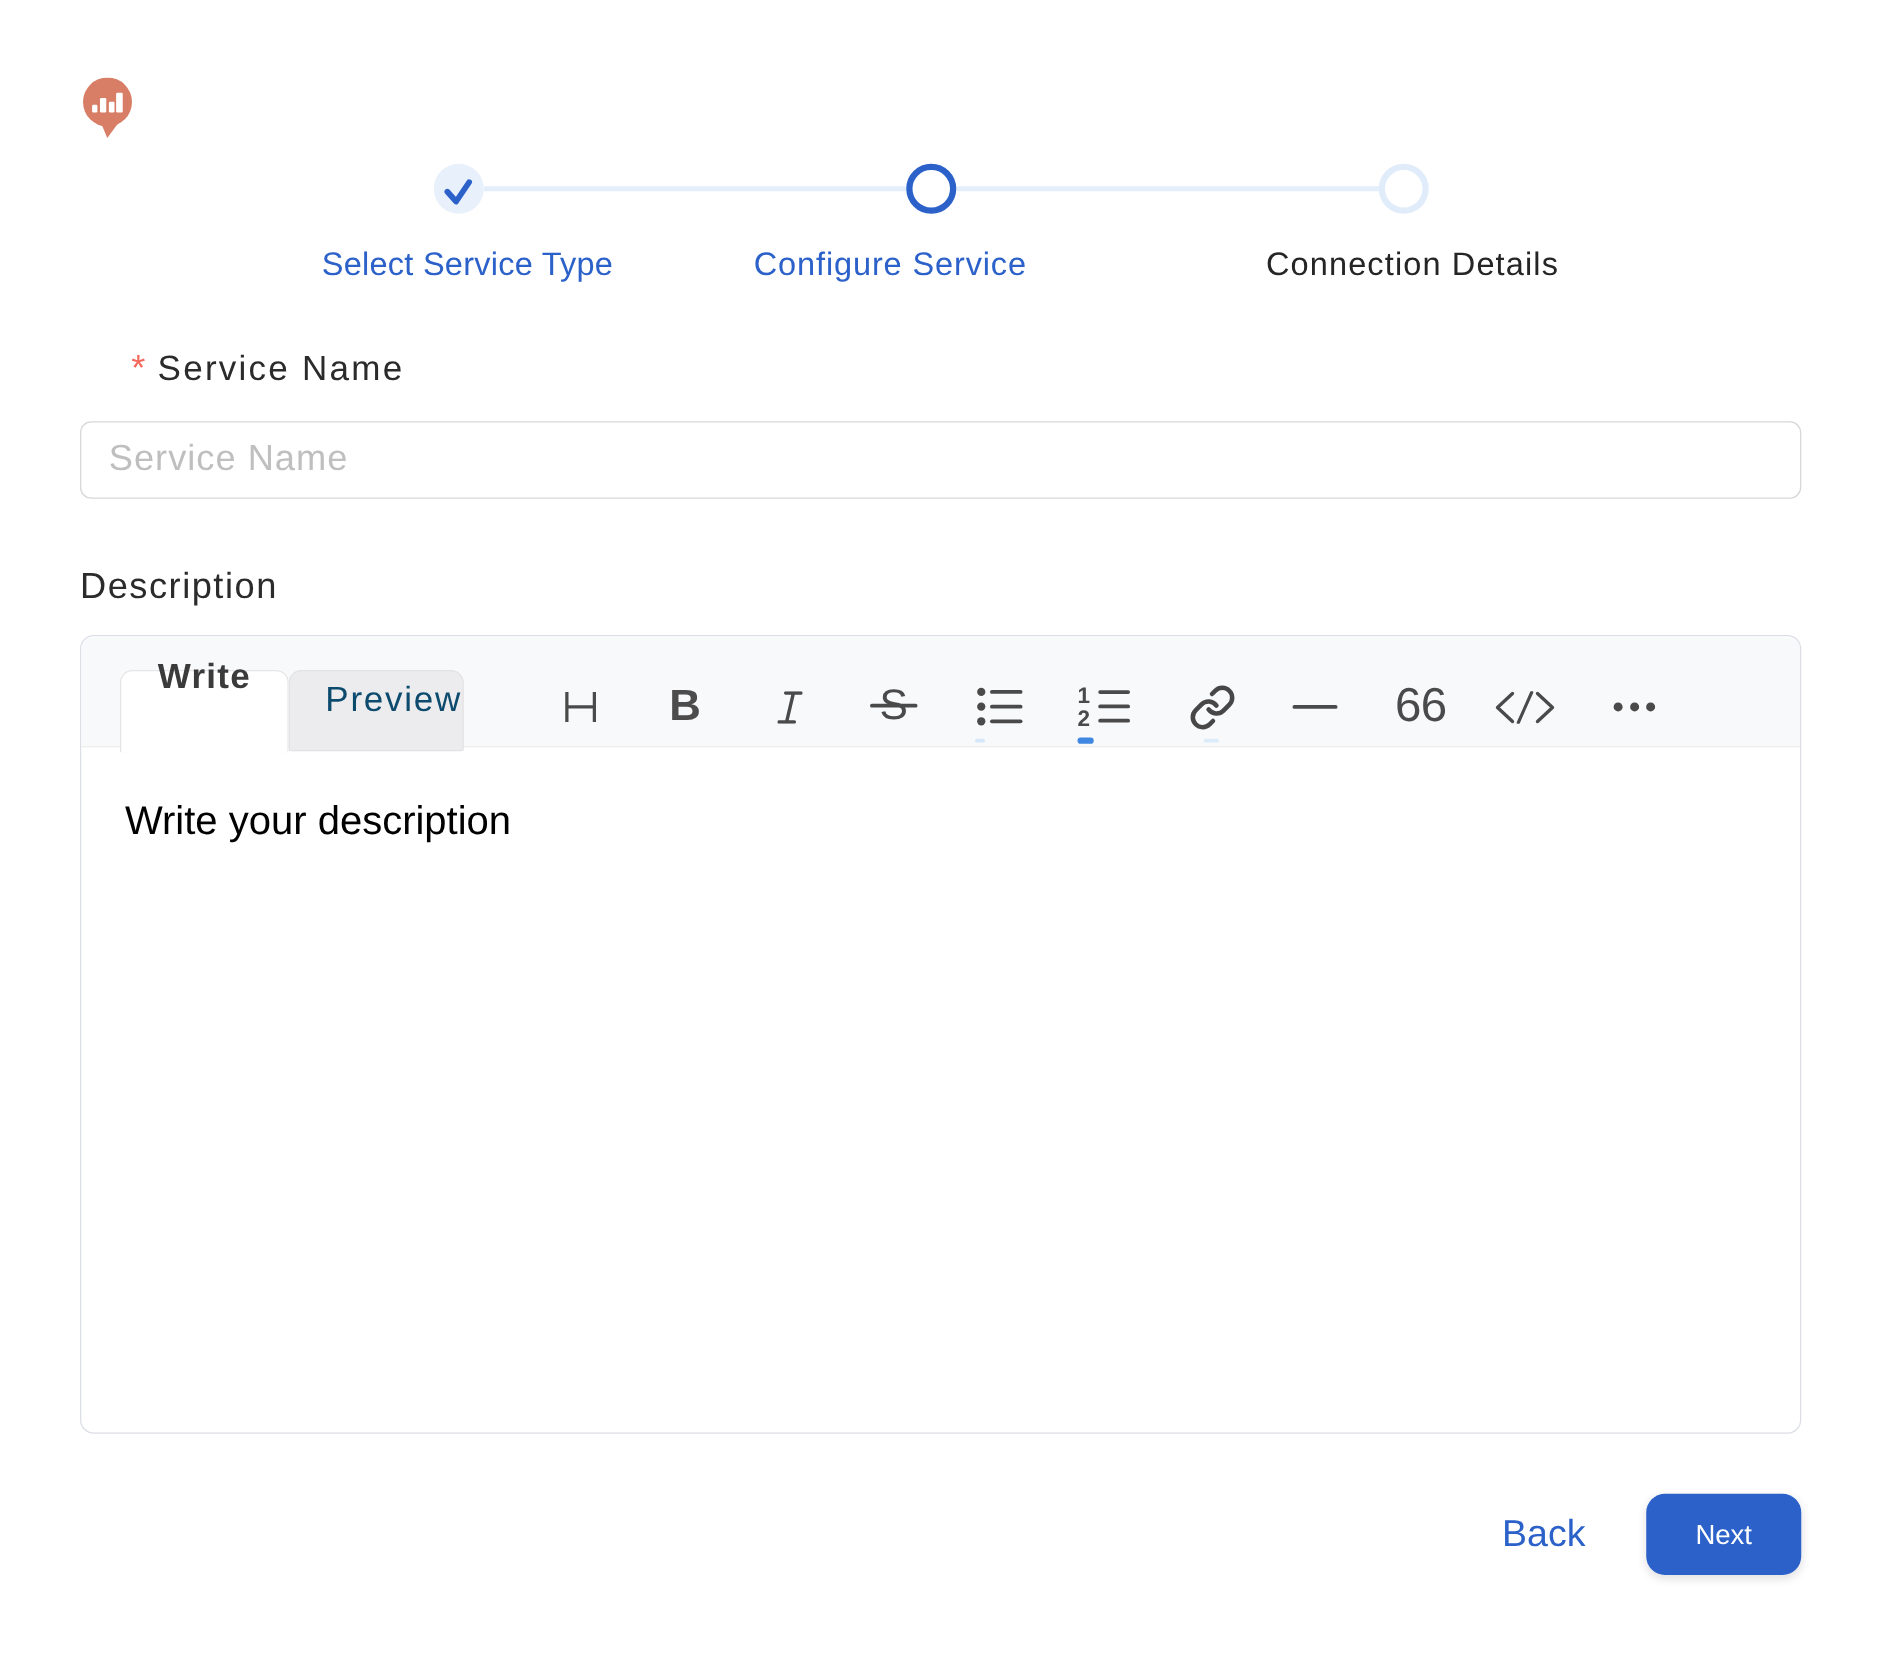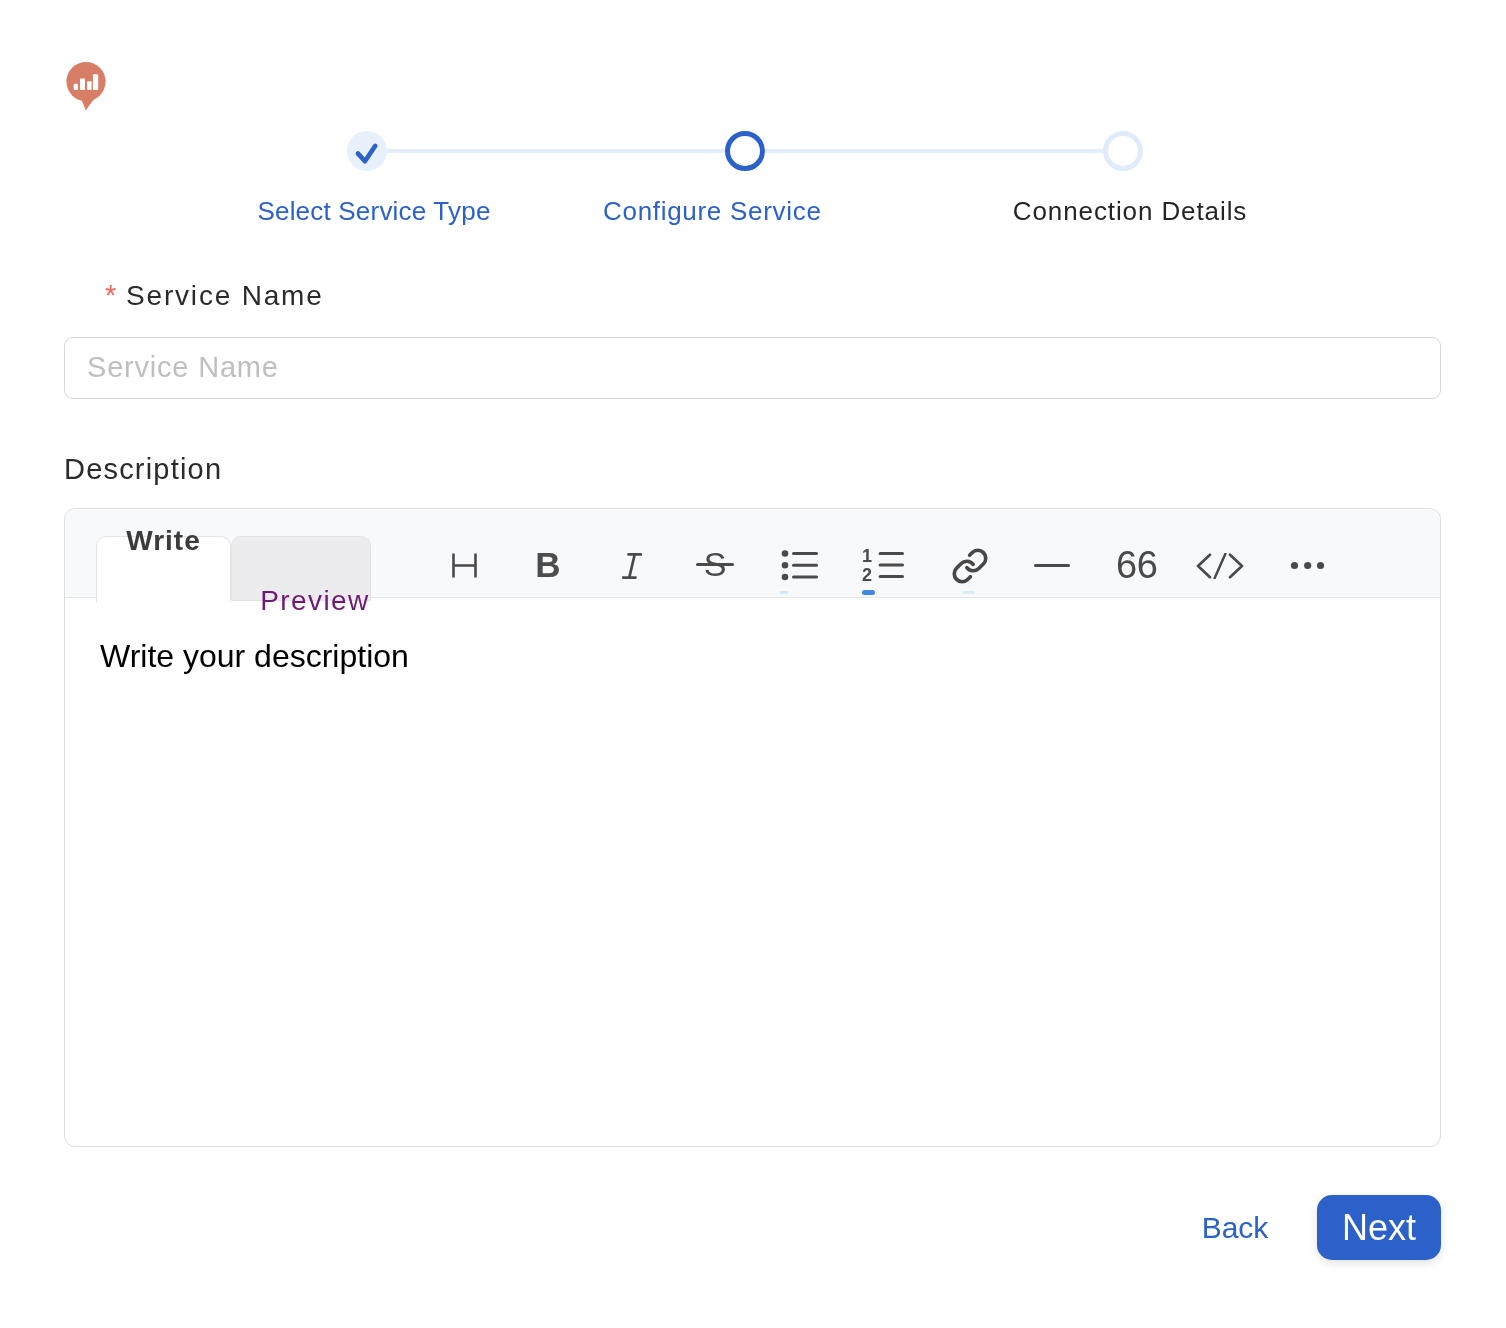--- a/index.html
+++ b/index.html
@@ -44,21 +44,21 @@
 
   <div class="abs" style="left:64px; top:453px; font-size:29px; color:#2b2b2b; letter-spacing:1.2px;">Description</div>
 
   <div class="abs" style="left:63.5px; top:508px; width:1377.5px; height:639px; border:1.5px solid #dcdee6; border-radius:11px; background:#ffffff;"></div>
 
   <div class="abs" style="left:65px; top:509.5px; width:1374.5px; height:88.5px; background:#f8f9fb; border-bottom:1.5px solid #e7e7e7; border-radius:9px 9px 0 0;"></div>
 
   <div class="abs" style="left:96px; top:536px; width:135px; height:66px; background:#ffffff; border:1.5px solid #e5e5e5; border-bottom:none; border-radius:10px 10px 0 0; z-index:2;"></div>
   <div class="abs" style="left:96px; top:508px; width:135px; height:66px; display:flex; align-items:center; justify-content:center; font-size:28px; font-weight:600; color:#3b3b3b; letter-spacing:1px; z-index:3;">Write</div>
   <div class="abs" style="left:231px; top:536px; width:140px; height:65px; background:#ececee; border:1.5px solid #e2e2e4; border-radius:10px 10px 2px 2px; z-index:1;"></div>
-  <div class="abs" style="left:231px; top:568px; width:168px; height:65px; display:flex; align-items:center; justify-content:center; font-size:28px; font-weight:500; color:#701a75; letter-spacing:1.4px; z-index:3;">Preview</div>
+  <div class="abs" style="left:231px; top:527px; width:168px; height:65px; display:flex; align-items:center; justify-content:center; font-size:28px; font-weight:500; color:#0c4a6e; letter-spacing:1.4px; z-index:3;">Preview</div>
 
   <svg class="abs" style="left:452px; top:553px;" width="25" height="25" viewBox="0 0 25 25">
     <path d="M1.5 0.5 V24.5 M23.5 0.5 V24.5 M1.5 12.5 H23.5" stroke="#4a4a4a" stroke-width="2.6" fill="none"></path>
   </svg>
 
   <div class="abs" style="left:528px; top:550px; width:40px; text-align:center; font-size:35px; font-weight:700; color:#4c4c4c; line-height:30px;">B</div>
 
   <svg class="abs" style="left:622px; top:553px;" width="20" height="26" viewBox="0 0 20 26">
     <path d="M6.5 1.4 H19 M1 24.6 H13.5 M12.75 1.4 L7.25 24.6" stroke="#4a4a4a" stroke-width="2.7" fill="none" stroke-linecap="round"></path>
   </svg>
@@ -106,15 +106,15 @@
     <circle cx="31.5" cy="5.5" r="3.6" fill="#4a4a4a"></circle>
   </svg>
 
   <div class="abs" style="left:780px; top:591px; width:8px; height:3px; background:#d5e6f8; border-radius:2px;"></div>
   <div class="abs" style="left:862px; top:590px; width:13px; height:4.5px; background:#3f87e0; border-radius:2.5px;"></div>
   <div class="abs" style="left:963px; top:591px; width:12px; height:3px; background:#dcebf9; border-radius:2px;"></div>
 
   <div class="abs" style="left:100px; top:638px; font-size:32px; color:#000000;">Write your description</div>
 
   <div class="abs" style="left:1135px; top:1211px; width:200px; text-align:center; font-size:30px; font-weight:500; color:#2b61c9;">Back</div>
-  <div class="abs" style="left:1317px; top:1195px; width:124px; height:65px; background:#2b61c9; border-radius:15px; box-shadow:0 3px 8px rgba(0,0,0,0.12); display:flex; align-items:center; justify-content:center; font-size:36px; font-weight:500; color:#ffffff;">Next</div>
+  <div class="abs" style="left:1317px; top:1195px; width:124px; height:65px; background:#2b61c9; border-radius:15px; box-shadow:0 3px 8px rgba(0,0,0,0.12); display:flex; align-items:center; justify-content:center; font-size:22px; font-weight:500; color:#ffffff;">Next</div>
 
 </div>
 
 </body></html>

